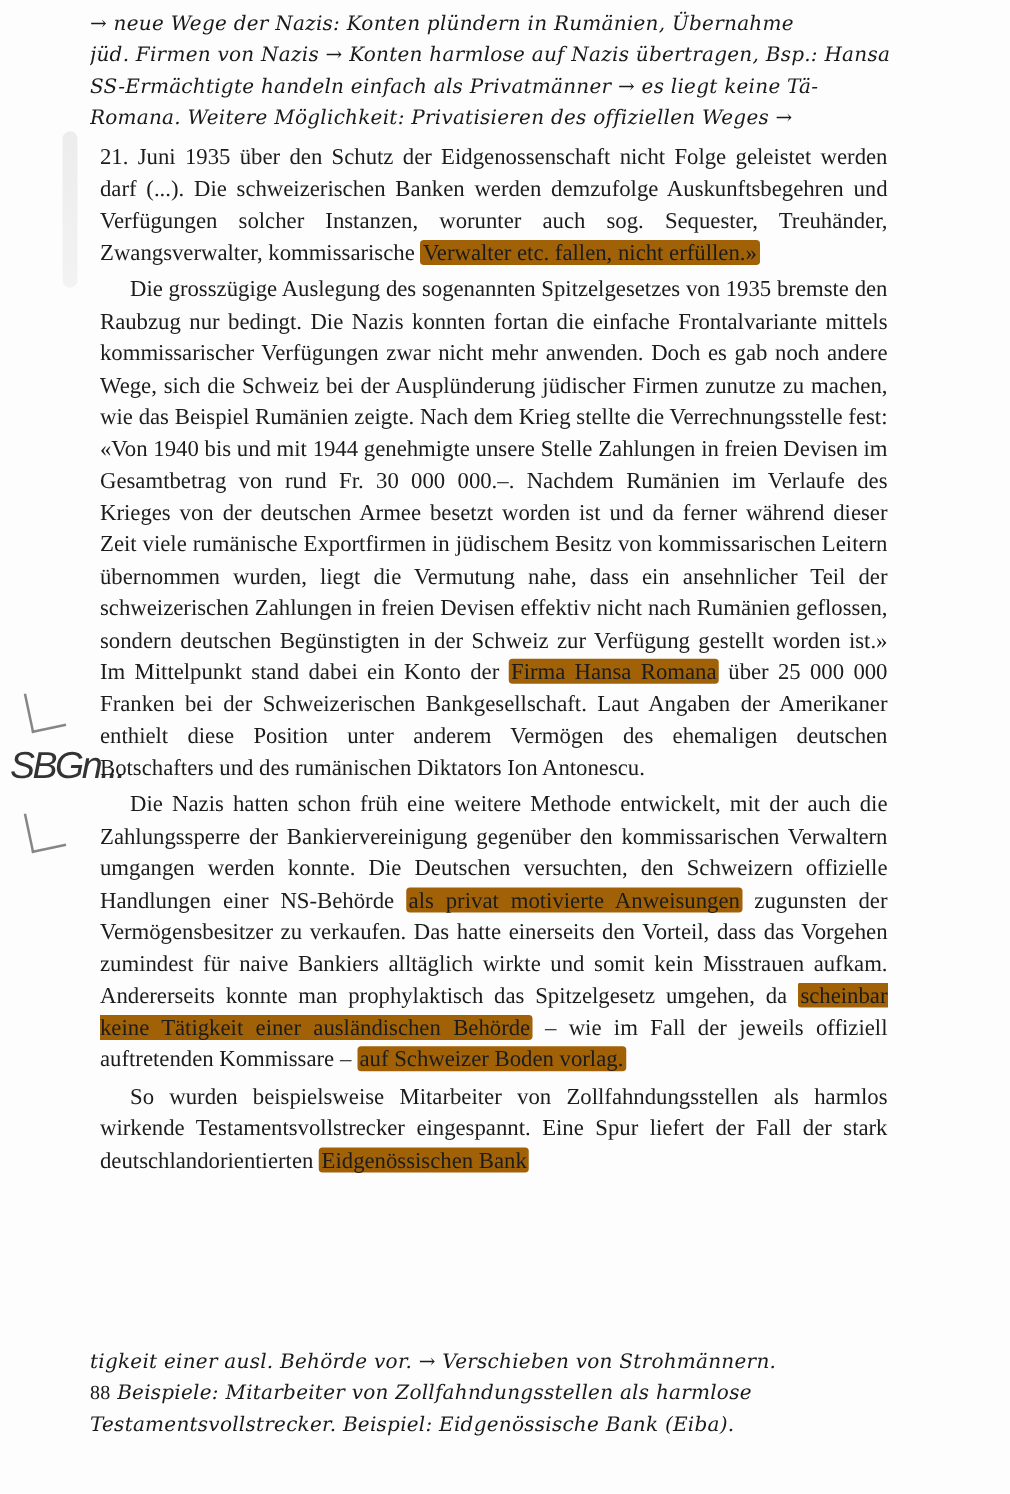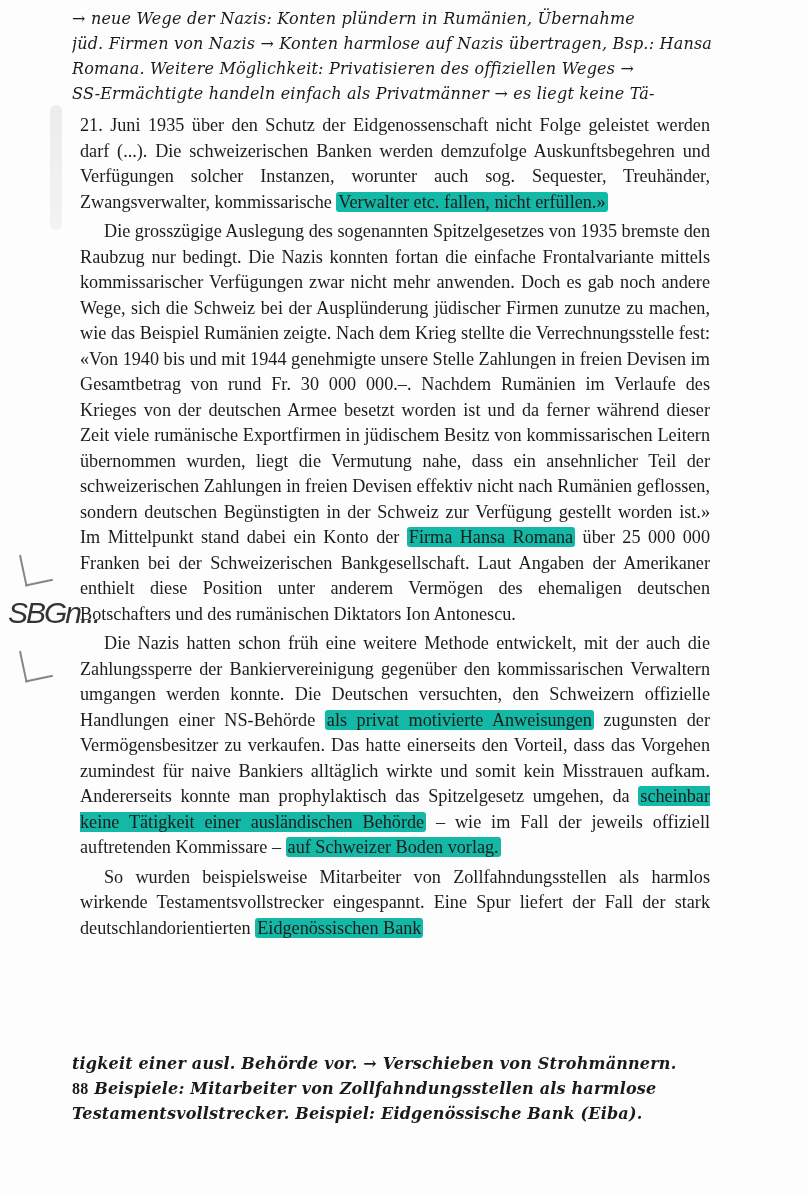--- a/index.html
+++ b/index.html
@@ -4,30 +4,30 @@
   <style>
     html, body { margin: 0; padding: 0; background: #ffffff; }
     body { width: 808px; height: 1195px; position: relative; overflow: hidden; }
     .page { position: absolute; left: 0; top: 0; width: 808px; height: 1195px; background: #fdfdfd; }
     .hand {
       position: absolute; left: 72px; width: 700px;
       font-family: "DejaVu Serif", serif; font-style: italic;
       font-size: 16px; line-height: 25px; color: #1a1a1a; letter-spacing: 0.2px;
     }
     .hand.top { top: 6px; }
-    .hand.bottom { top: 1051px; font-weight: bold; }
+    .hand.bottom { top: 1076px; }
     .hand .ln { display: block; white-space: nowrap; overflow: hidden; }
     .body {
       position: absolute; left: 80px; top: 113px; width: 630px;
       font-family: "Liberation Serif", serif; font-size: 18.2px; line-height: 25.5px;
       color: #1c1c1c; text-align: justify; hyphens: manual;
     }
     .body p { margin: 0 0 4px 0; text-indent: 0; }
     .body p.ind { text-indent: 24px; }
-    .hl { background: #14b8a6; border-radius: 3px; padding: 0 2px; }
+    .hl { background: #a16207; border-radius: 3px; padding: 0 2px; }
     .margin-bar {
       position: absolute; left: 50px; top: 105px; width: 12px; height: 125px;
       background: linear-gradient(#e8e8e8, #f0f0f0); opacity: 0.8; border-radius: 6px;
     }
     .margin-note {
       position: absolute; left: 8px; top: 596px;
       font-family: Liberation Sans, sans-serif; font-style: italic; font-size: 30px;
       color: #333; letter-spacing: -2px;
     }
     .scribble {
@@ -40,22 +40,22 @@
     .page-num { font-family: "Liberation Serif", serif; font-style: normal; }
   </style>
 </head>
 <body>
 
 <div class="page">
 
   <div class="hand top">
     <span class="ln">→ neue Wege der Nazis: Konten plündern in Rumänien, Übernahme</span>
     <span class="ln">jüd. Firmen von Nazis → Konten harmlose auf Nazis übertragen, Bsp.: Hansa</span>
+    <span class="ln">SS-Ermächtigte handeln einfach als Privatmänner → es liegt keine Tä-</span>
     <span class="ln">Romana. Weitere Möglichkeit: Privatisieren des offiziellen Weges →</span>
-    <span class="ln">SS-Ermächtigte handeln einfach als Privatmänner → es liegt keine Tä-</span>
   </div>
 
   <div class="margin-bar"></div>
 
   <div class="scribble s1"></div>
   <div class="margin-note">SBGn...</div>
   <div class="scribble s2"></div>
 
   <div class="body">
     <p>

